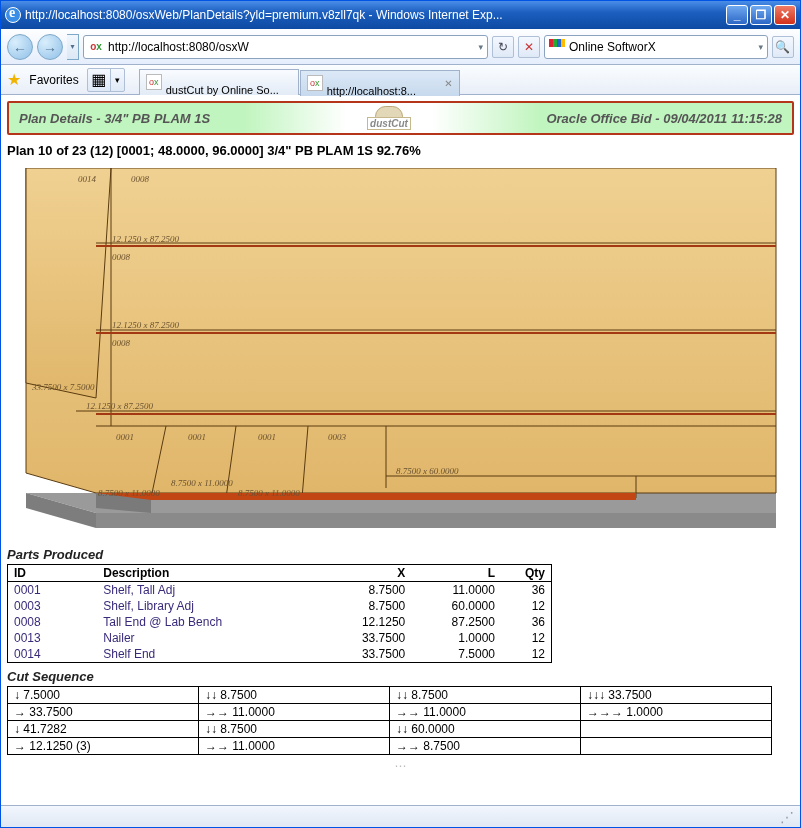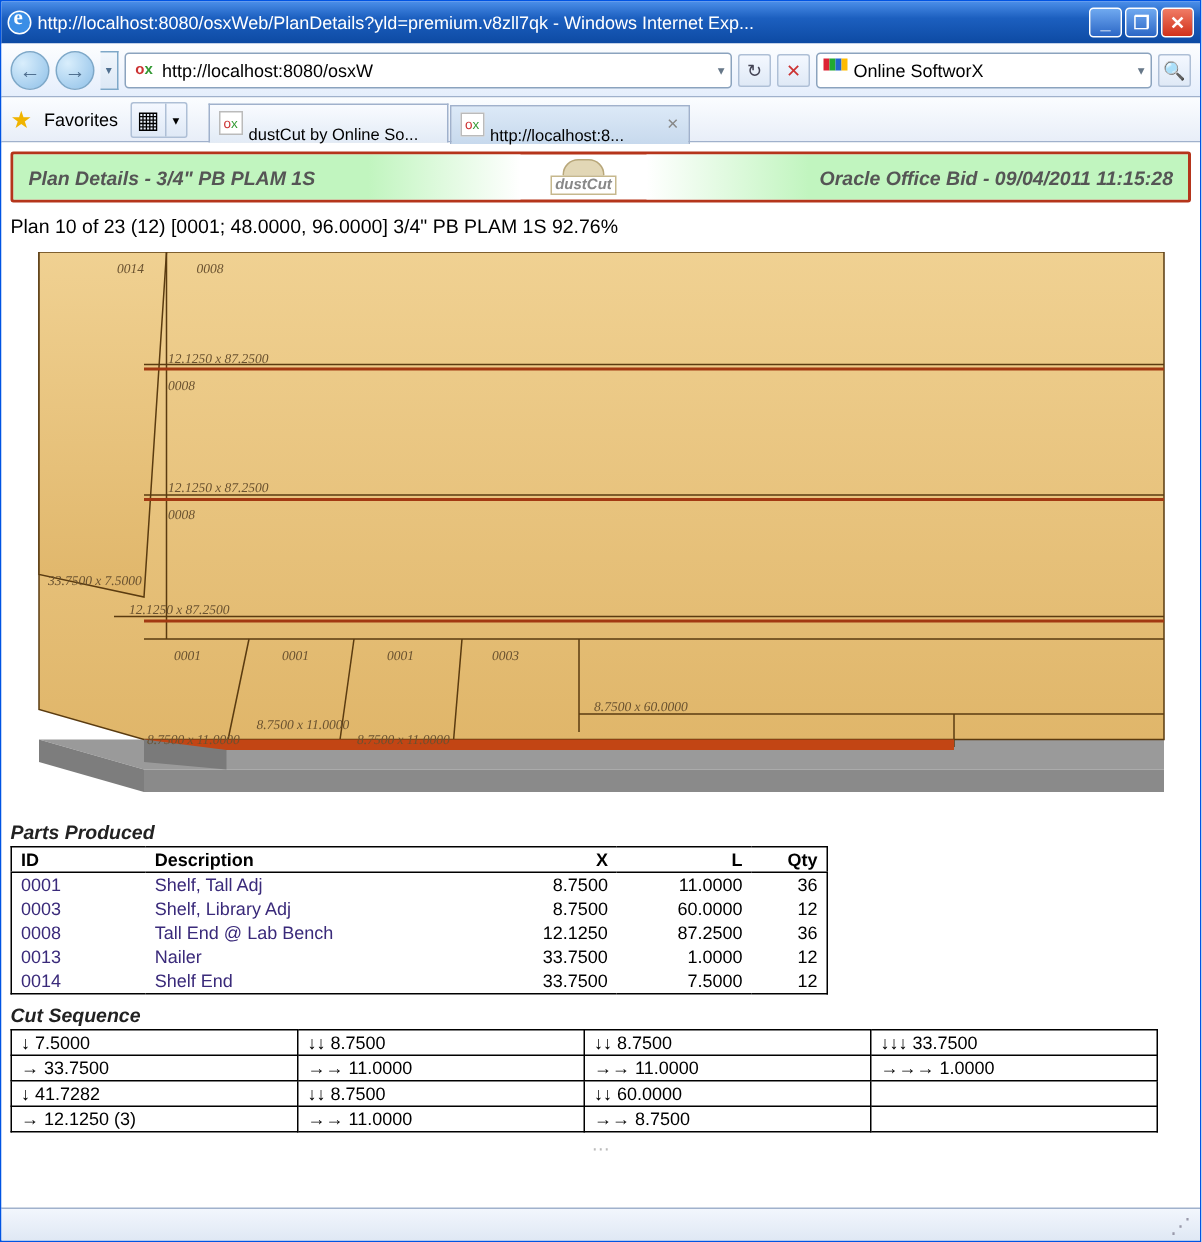--- a/index.html
+++ b/index.html
@@ -136,21 +136,21 @@
   .logo{
     display:flex;flex-direction:column;align-items:center;
   }
   .logo .dome{width:28px;height:12px;background:#e2d7b6;border-radius:14px 14px 2px 2px;border:1px solid #b8a77a;}
   .logo .txt{font-style:italic;font-size:10px;color:#888;font-weight:bold;border:1px solid #c6b88d;padding:0 2px;background:#fff;margin-top:-1px;}
   .headerbar .right{
     flex:1;
     background:linear-gradient(90deg,#ffffff 0%,#c1f5bf 30%,#c1f5bf 100%);
     justify-content:flex-end;
   }
-  .plantitle{font-weight:normal;font-size:13px;margin:4px 0 10px 0;}
+  .plantitle{font-weight:bold;font-size:13px;margin:4px 0 10px 0;}
   .cutplan{
     width:770px;height:365px;position:relative;margin:0 auto 14px auto;
   }
   .cutplan svg{width:100%;height:100%;}
   .plab{font-family:Tahoma;font-size:9px;fill:#6a5230;font-style:italic;}
   .plabdim{font-family:Tahoma;font-size:9px;fill:#6a5230;font-style:italic;}
   .sectitle{font-style:italic;font-weight:bold;font-size:13px;margin:6px 0 2px 0;color:#222;}
   table.parts{border:1px solid #000;border-collapse:collapse;width:545px;}
   table.parts th,table.parts td{padding:1px 6px;font-size:12px;}
   table.parts th{text-align:left;border-bottom:1px solid #000;}

